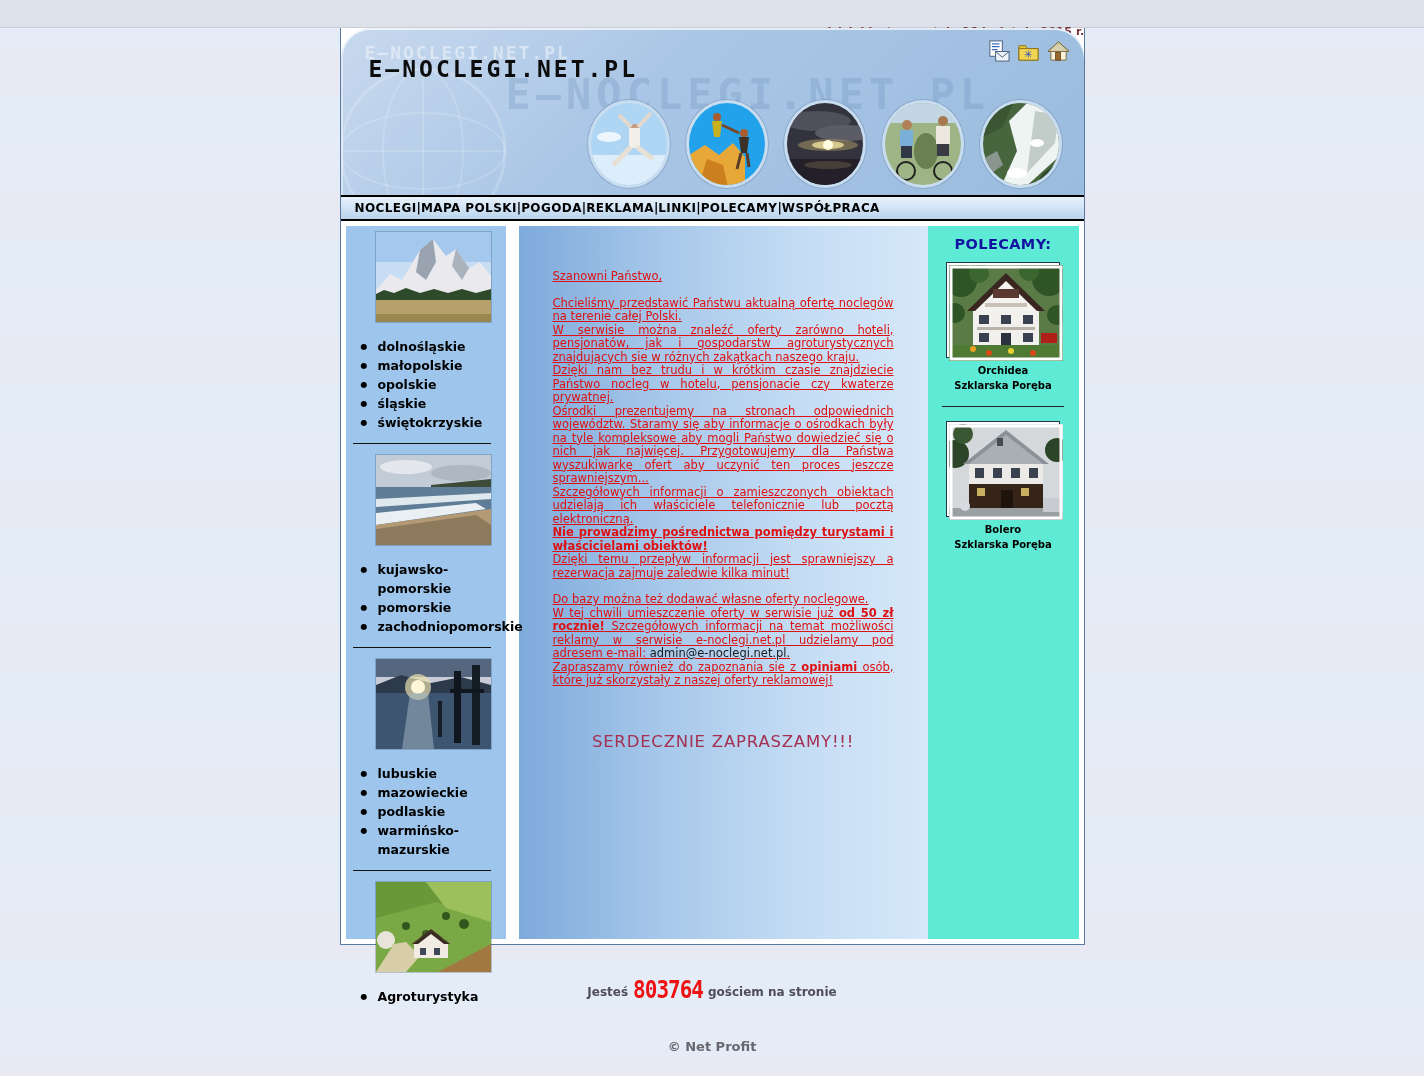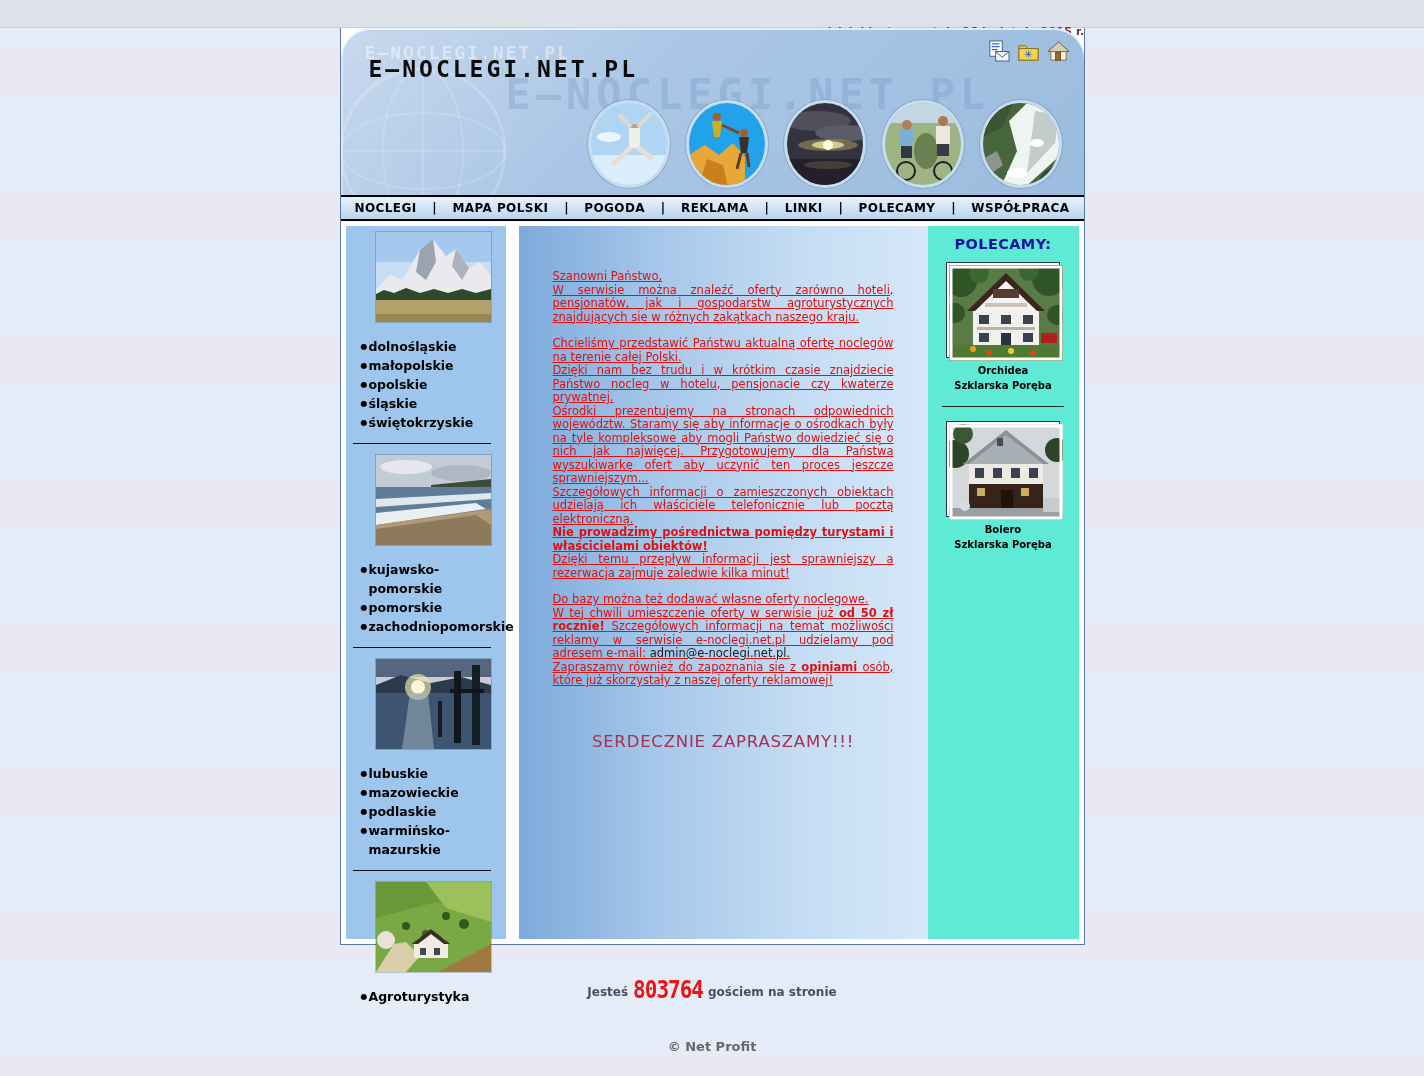--- a/index.html
+++ b/index.html
@@ -46,34 +46,34 @@
   .ovals { position:absolute; right:22px; bottom:7px; display:flex; gap:16px; }
   .oval {
     width:82px; height:88px; border-radius:50%; overflow:hidden;
     border:3px solid #c9ddf1; box-shadow:0 0 0 1px rgba(110,140,175,.45);
     background:#cfe2f4;
   }
   .oval svg { display:block; }
 
   
   .nav {
-    display:flex; align-items:center; justify-content:space-between;
+    display:flex; align-items:center; 
     height:26px; padding:0 14px;
     background:linear-gradient(180deg,#e8f2fb 0%,#cfe2f4 55%,#b9d4ec 100%);
     border-top:2px solid #000; border-bottom:2px solid #000;
   }
   .nav-item { font-size:12px; font-weight:bold; color:#000; letter-spacing:.4px; cursor:pointer; text-decoration:none; }
   .nav-sep { font-size:12px; font-weight:bold; color:#000; }
 
   
   .body-row { display:flex; padding:5px; background:#fff; height:723px; }
   .sidebar { width:160px; background:#9ec6ec; padding-top:2px; flex:none; }
   .side-photo { display:block; margin:4px 0 15px 30px; width:115px; height:90px; box-shadow:0 0 0 1px rgba(40,60,80,.25); }
   .region-list { list-style:none; margin:2px 0 4px 0; }
-  .region-item { position:relative; padding-left:23px; font-size:12.5px; font-weight:bold; color:#000; line-height:19px; cursor:pointer; }
+  .region-item { position:relative; padding-left:32px; font-size:12.5px; font-weight:bold; color:#000; line-height:19px; cursor:pointer; }
   .region-item::before { content:"●"; position:absolute; left:15px; top:0; font-size:8px; line-height:19px; color:#000; }
   .side-rule { border-top:1px solid #111; width:138px; margin:11px 0 11px 7px; }
 
   .col-gap { width:13px; flex:none; background:#fff; }
 
   .content {
     width:409px; flex:none;
     background:linear-gradient(90deg,#7eaadb 0%,#a7c8ea 35%,#c5ddf4 70%,#d6e8f9 100%);
     padding:44px 34px 20px 34px;
   }
@@ -303,22 +303,22 @@
     <polygon points="62,90 115,62 115,90" fill="#a07840"></polygon>
   </svg>
         <ul class="region-list">
           <li class="region-item">Agroturystyka</li>
         </ul>
       </div>
     <div class="col-gap"></div>
     <div class="content">
       <div>
           <div class="para"><span>Szanowni Państwo,</span></div>
+          <div class="para gap"><span>Chcieliśmy przedstawić Państwu aktualną ofertę noclegów na terenie całej Polski.</span></div>
           <div class="para"><span>W serwisie można znaleźć oferty zarówno hoteli, pensjonatów, jak i gospodarstw agroturystycznych znajdujących sie w różnych zakątkach naszego kraju.</span></div>
-          <div class="para gap"><span>Chcieliśmy przedstawić Państwu aktualną ofertę noclegów na terenie całej Polski.</span></div>
           <div class="para"><span>Dzięki nam bez trudu i w krótkim czasie znajdziecie Państwo nocleg w hotelu, pensjonacie czy kwaterze prywatnej.</span></div>
           <div class="para"><span>Ośrodki prezentujemy na stronach odpowiednich województw. Staramy się aby informacje o ośrodkach były na tyle kompleksowe aby mogli Państwo dowiedzieć się o nich jak najwięcej. Przygotowujemy dla Państwa wyszukiwarkę ofert aby uczynić ten proces jeszcze sprawniejszym...</span></div>
           <div class="para"><span>Szczegółowych informacji o zamieszczonych obiektach udzielają ich właściciele telefonicznie lub pocztą elektroniczną.</span></div>
           <div class="para"><span class="b">Nie prowadzimy pośrednictwa pomiędzy turystami i właścicielami obiektów!</span></div>
           <div class="para"><span>Dzięki temu przepływ informacji jest sprawniejszy a rezerwacja zajmuje zaledwie kilka minut!</span></div>
           <div class="para gap"><span>Do bazy można też dodawać własne oferty noclegowe.</span></div>
           <div class="para"><span>W tej chwili umieszczenie oferty w serwisie już </span><span class="b">od 50 zł rocznie!</span><span> Szczegółowych informacji na temat możliwości reklamy w serwisie e-noclegi.net.pl udzielamy pod adresem e-mail: </span><span class="dark">admin@e-noclegi.net.pl.</span></div>
           <div class="para"><span>Zapraszamy również do zapoznania sie z </span><span class="b">opiniami</span><span> osób, które już skorzystały z naszej oferty reklamowej!</span></div>
         </div>
       <div class="closing">SERDECZNIE ZAPRASZAMY!!!</div>

